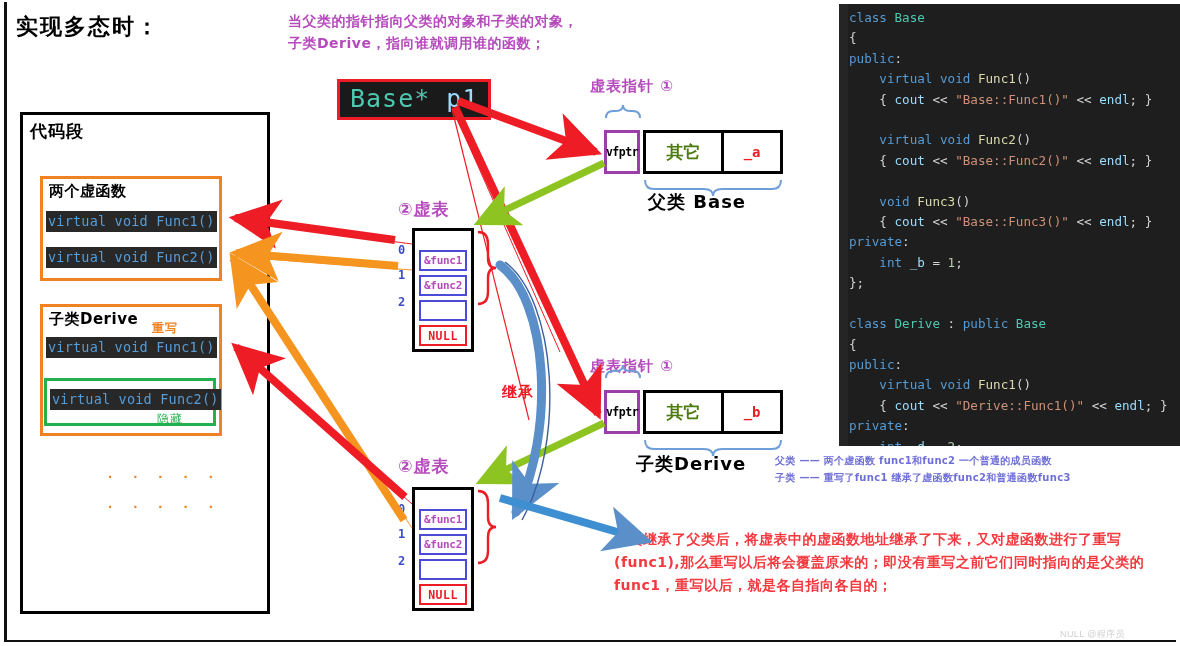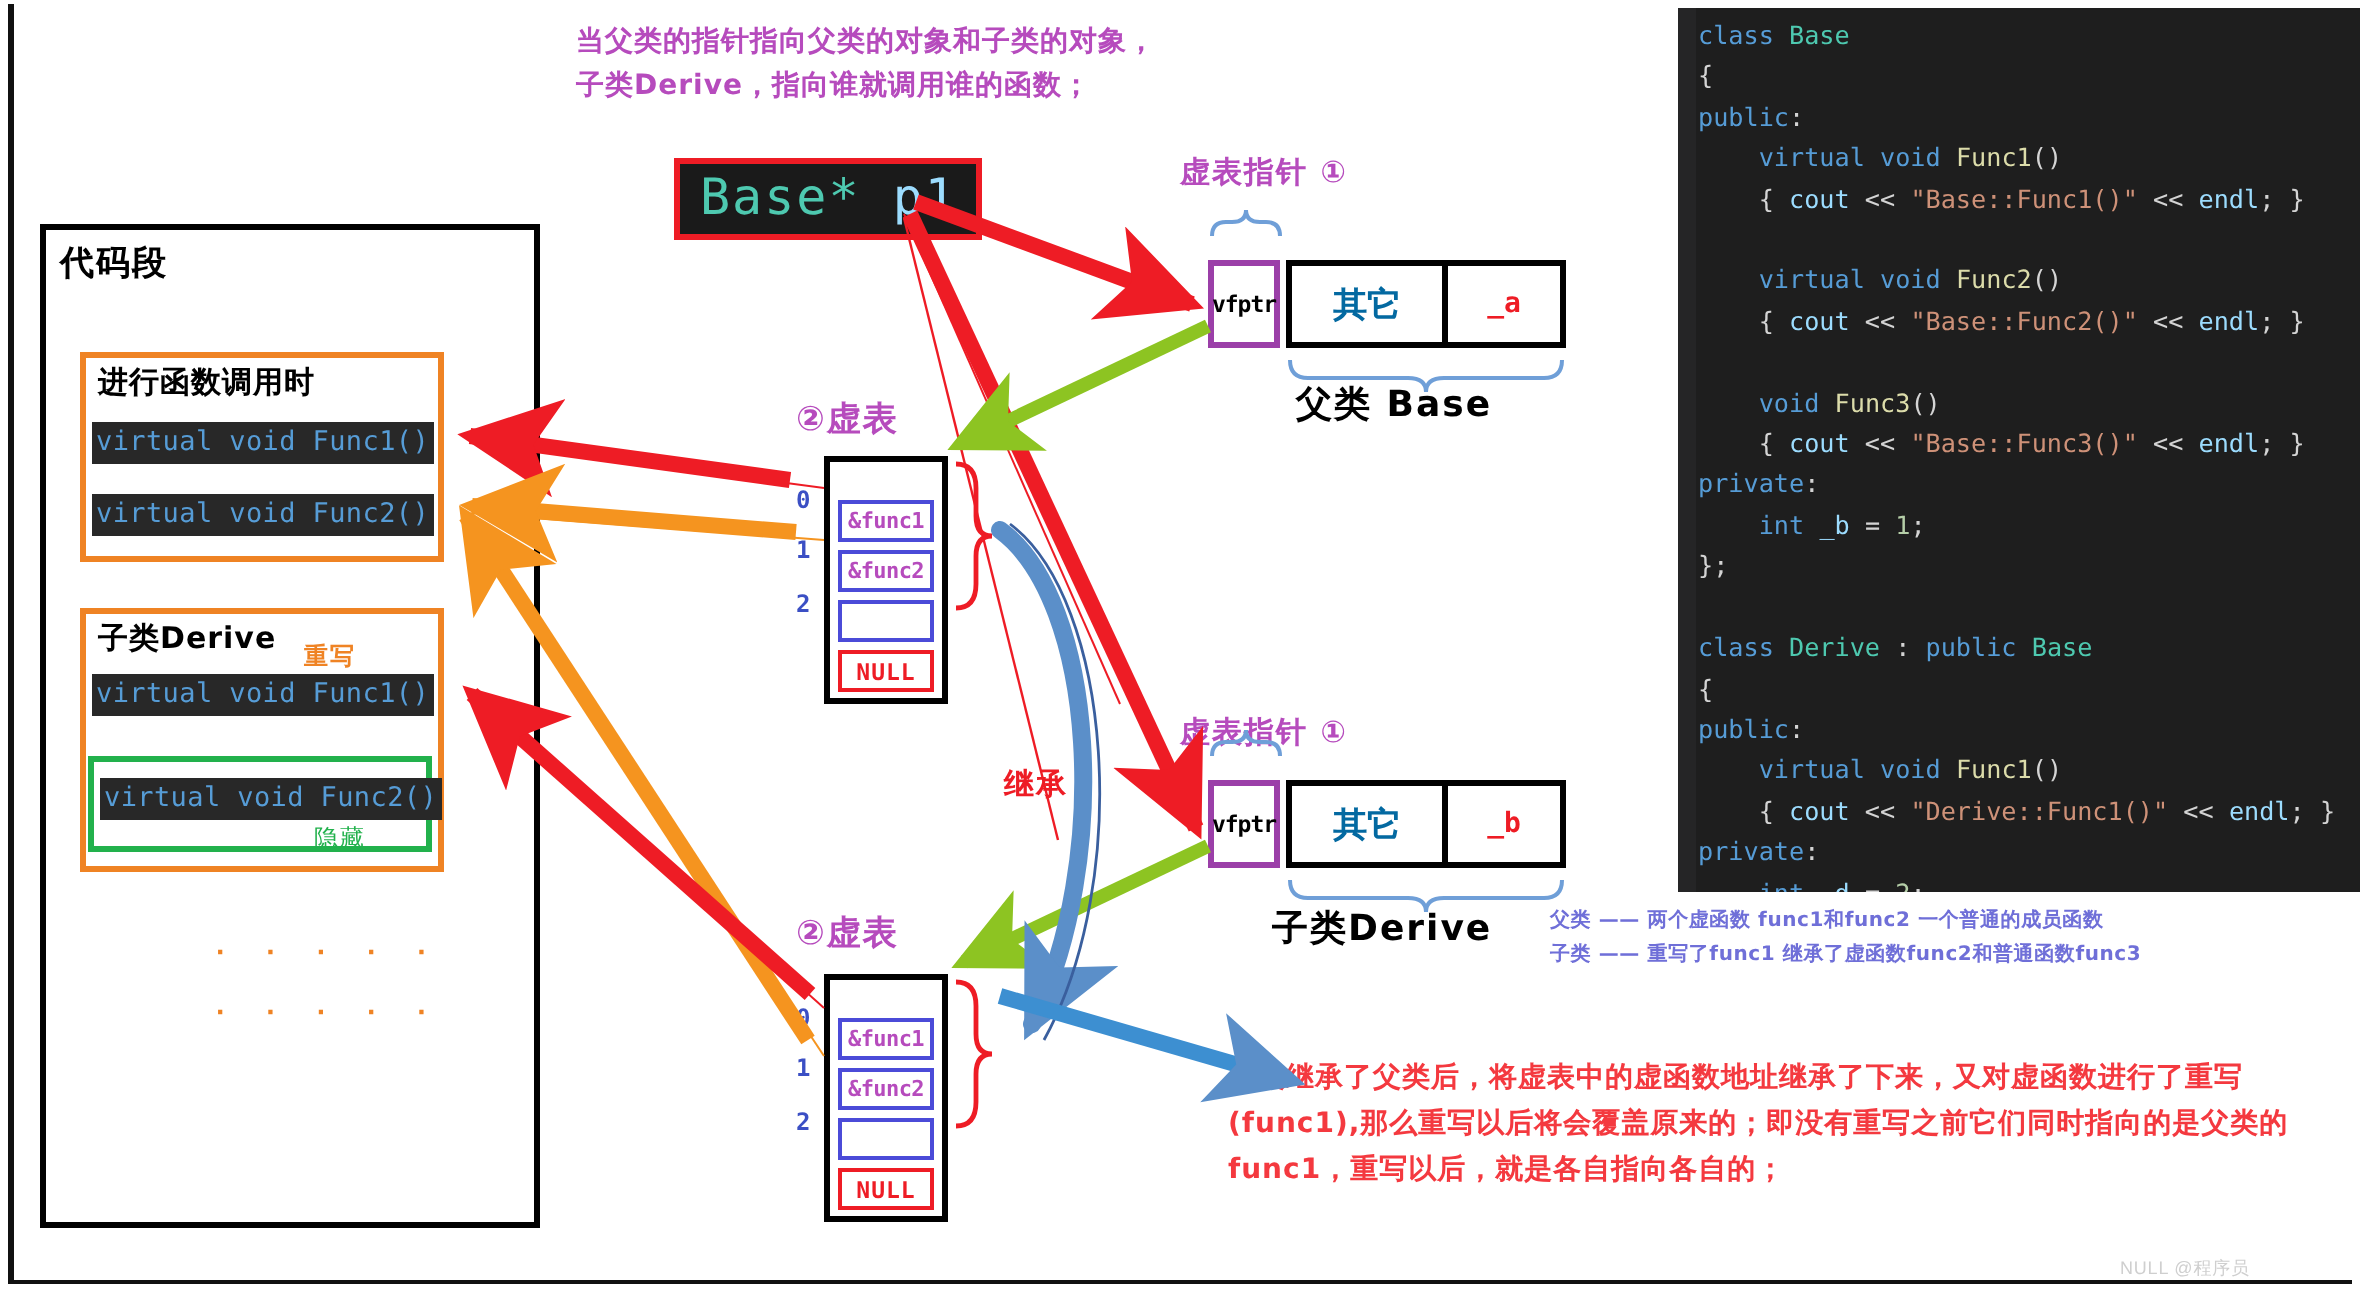--- a/index.html
+++ b/index.html
@@ -128,21 +128,21 @@
     font-family:"DejaVu Sans Mono","Liberation Mono",monospace;
     font-size:11.5px;font-weight:bold;color:#000;letter-spacing:-0.5px;
   }
   .obj-rest{
     border:3px solid #000;box-sizing:border-box;background:#fff;
     height:44px;display:flex;align-items:center;
   }
   .obj-rest .seg{
     display:flex;align-items:center;justify-content:center;height:100%;
   }
-  .obj-rest .seg.s1{width:78px;border-right:3px solid #000;font-size:17px;color:#0369a1;}
+  .obj-rest .seg.s1{width:78px;border-right:3px solid #000;font-size:17px;color:#4d7c0f;}
   .obj-rest .seg.s2{width:58px;font-family:"DejaVu Sans Mono","Liberation Mono",monospace;font-size:14px;font-weight:bold;color:#ee1c25;}
 
   #obj1-vfptr{left:604px;top:130px;}
   #obj1-rest{left:643px;top:130px;width:140px;}
   #obj2-vfptr{left:604px;top:390px;}
   #obj2-rest{left:643px;top:390px;width:140px;}
 
   .vp-label{font-size:15px;color:#b64bbd;letter-spacing:1px;}
   #vp1-label{left:590px;top:77px;}
   #vp2-label{left:590px;top:357px;}
@@ -193,26 +193,27 @@
   }
   svg.ov{position:absolute;left:0;top:0;width:1180px;height:646px;pointer-events:none;}
 </style>
 </head>
 <body>
 
 <div id="canvas">
 
   <div class="abs" id="page-border"></div>
 
+  <div class="abs cn-bold" id="main-title">实现多态时：</div>
 
   <div class="abs" id="code-seg-box"></div>
   <div class="abs cn-bold" id="code-seg-label">代码段</div>
 
   <div class="abs cls-box" id="base-cls-box"></div>
-  <div class="abs cn-bold" id="base-cls-title">进行函数调用时</div>
+  <div class="abs cn-bold" id="base-cls-title">两个虚函数</div>
   <div class="abs code-chip" id="base-f1">virtual void Func1()</div>
   <div class="abs code-chip" id="base-f2">virtual void Func2()</div>
 
   <div class="abs cls-box" id="derive-cls-box"></div>
   <div class="abs cn-bold" id="derive-cls-title">子类Derive</div>
   <div class="abs cn-bold" id="rewrite-tag">重写</div>
   <div class="abs code-chip" id="der-f1">virtual void Func1()</div>
   <div class="abs" id="green-box"></div>
   <div class="abs code-chip" id="der-f2">virtual void Func2()</div>
   <div class="abs cn-bold" id="hide-tag">隐藏</div>

